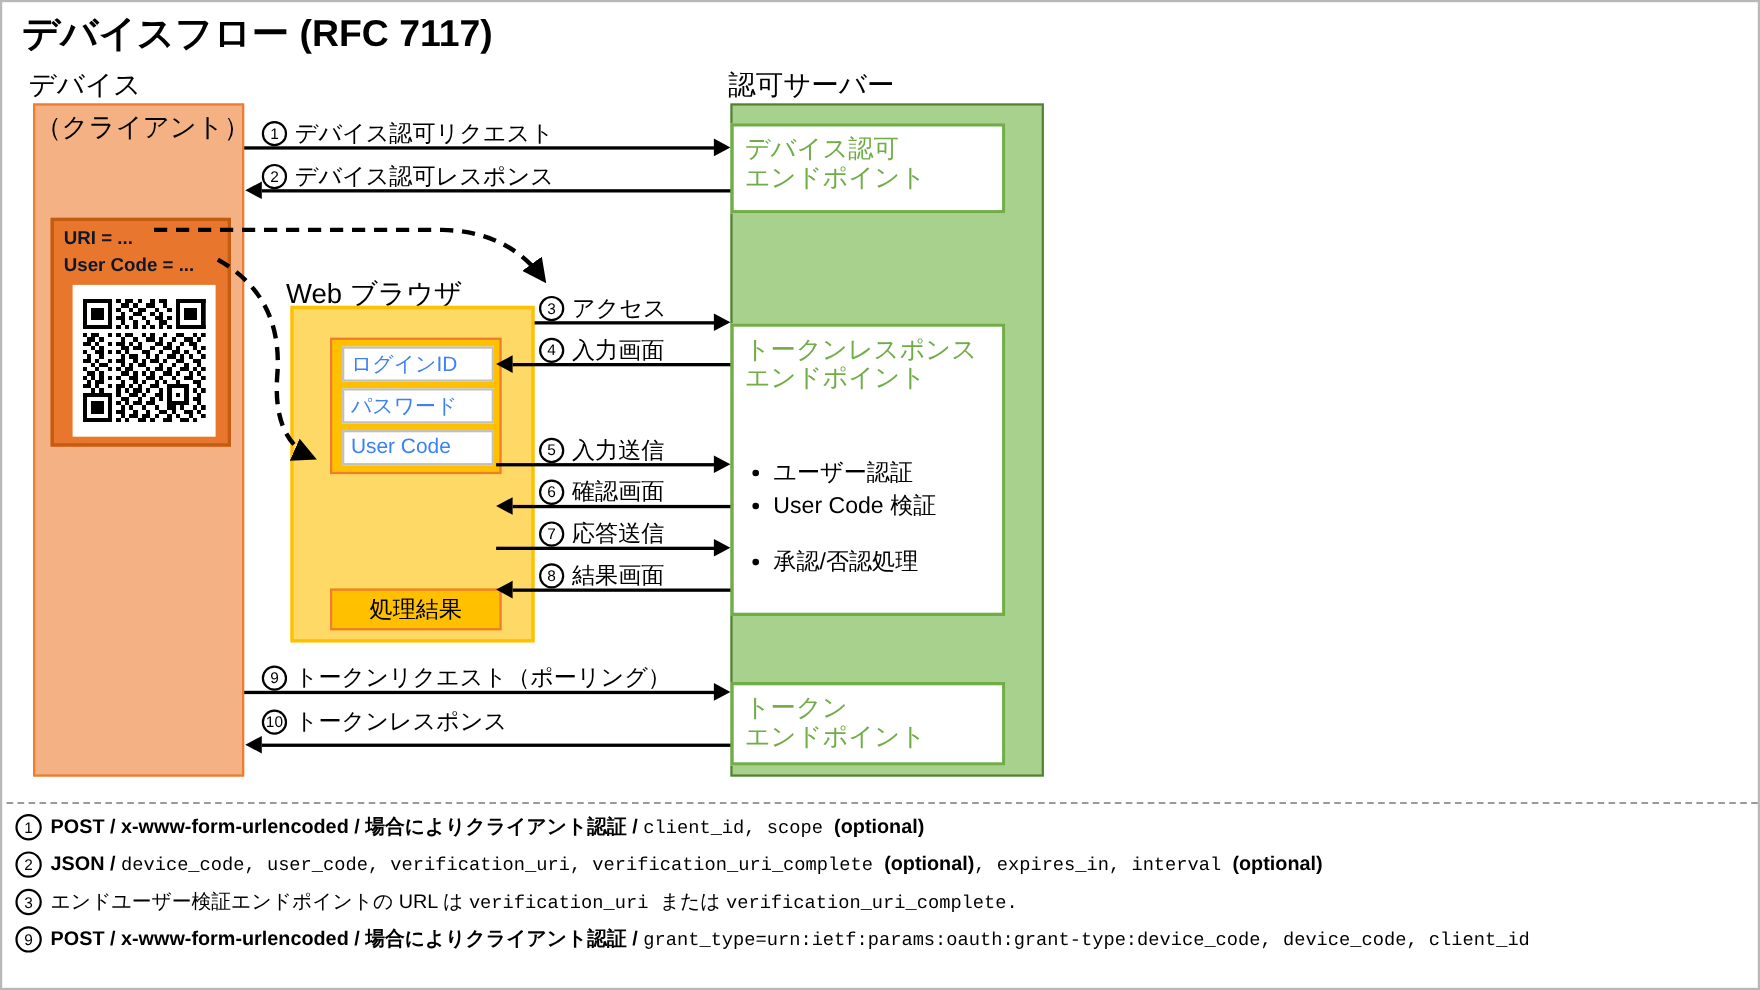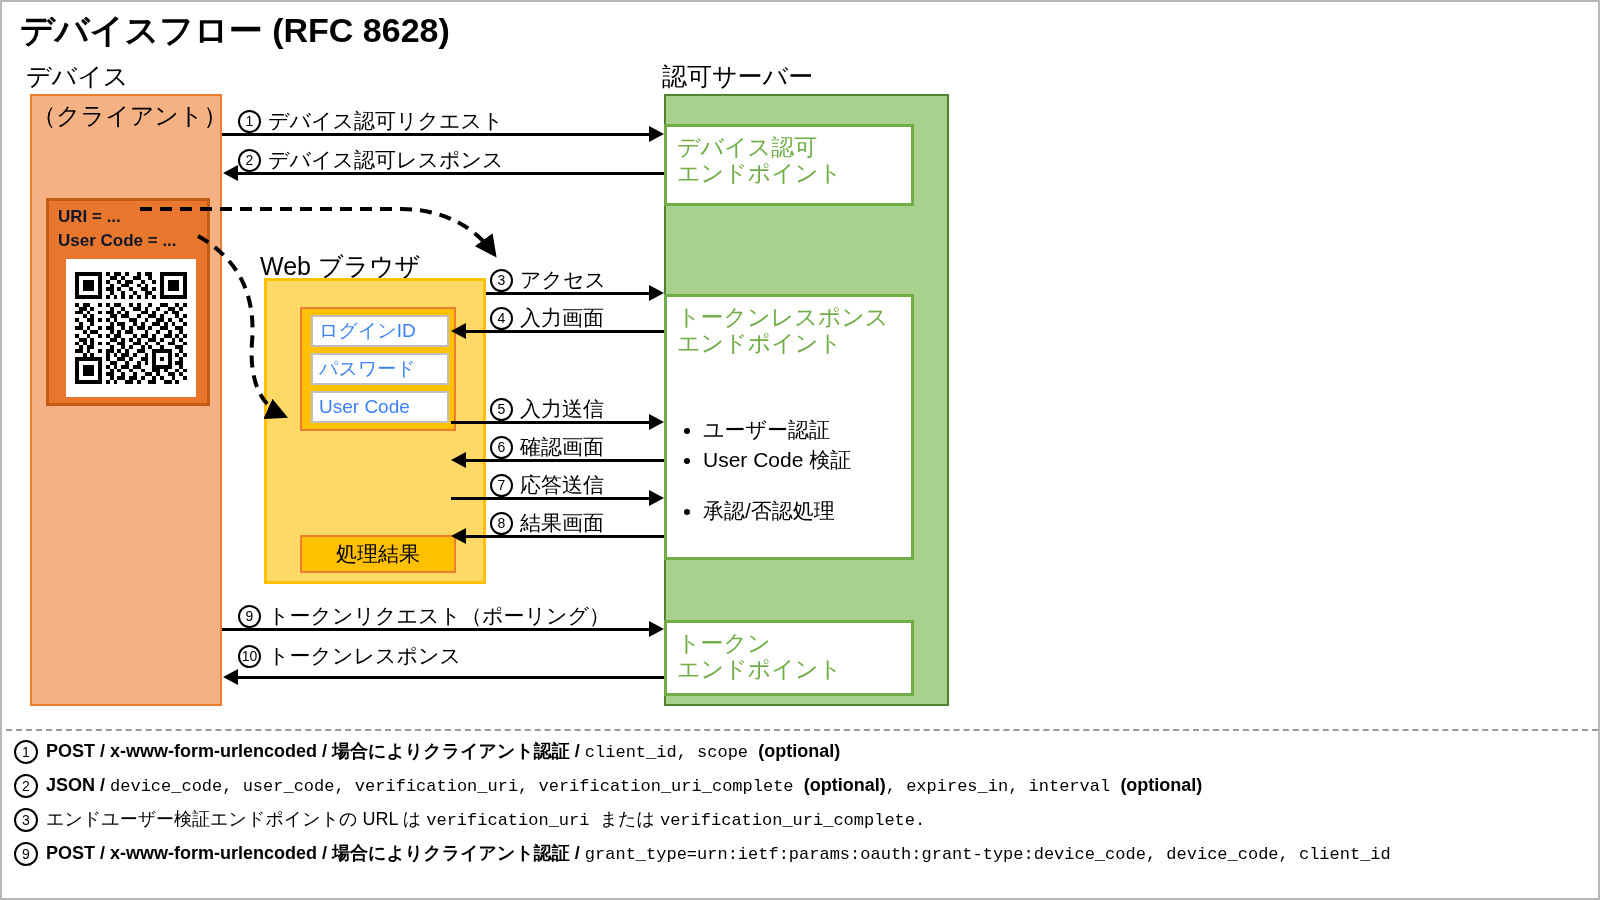--- a/index.html
+++ b/index.html
@@ -118,21 +118,21 @@
     width: 285px; height: 612px;
     background: #a9d18e; border: 2px solid #548235;
   }
   .endpoint {
     position: absolute; left: -2px;
     background: #ffffff; border: 3px solid #70ad47;
     color: #70ad47; font-size: 23px; line-height: 1.15;
     padding: 7px 10px 0 10px;
     white-space: nowrap;
   }
-  #ep-device { top: 28px;  width: 250px; height: 82px; }
+  #ep-device { top: 16px;  width: 250px; height: 82px; }
   #ep-user   { top: 198px; width: 250px; height: 266px; }
   #ep-token  { top: 524px; width: 250px; height: 76px; }
 
   .bullets {
     position: absolute; left: 18px; top: 118px;
     color: #000; font-size: 21px; line-height: 1.45;
   }
   .bullets li { white-space: nowrap; }
   .bullets ul { margin: 0; padding-left: 18px; list-style: disc; }
   .bullets .gap { height: 20px; list-style: none; }
@@ -184,21 +184,21 @@
   }
   .note-text { font-size: 18px; line-height: 26px; white-space: nowrap; }
   .note-text b { font-weight: bold; }
   .note-text .mono { font-size: 17px; }
 </style>
 </head>
 <body>
 
 <div id="page">
 
-  <div id="title">デバイスフロー (RFC 8628)</div>
+  <div id="title">デバイスフロー (RFC 7117)</div>
 
   <div class="col-caption" id="cap-device">デバイス</div>
   <div class="col-caption" id="cap-server">認可サーバー</div>
   <div class="col-caption" id="cap-browser">Web ブラウザ</div>
 
   <div id="device-col">
     <div id="device-label">（クライアント）</div>
 
     <div id="qr-panel">
       <div class="qr-text" id="qr-uri">URI = ...</div>

